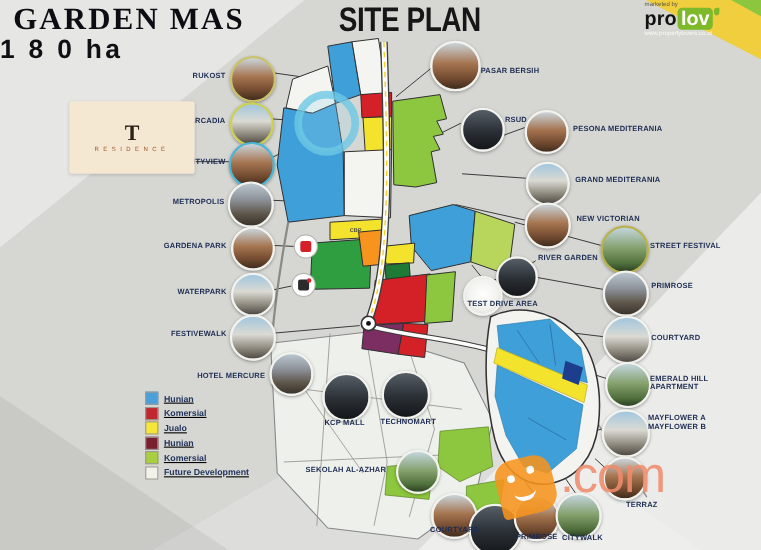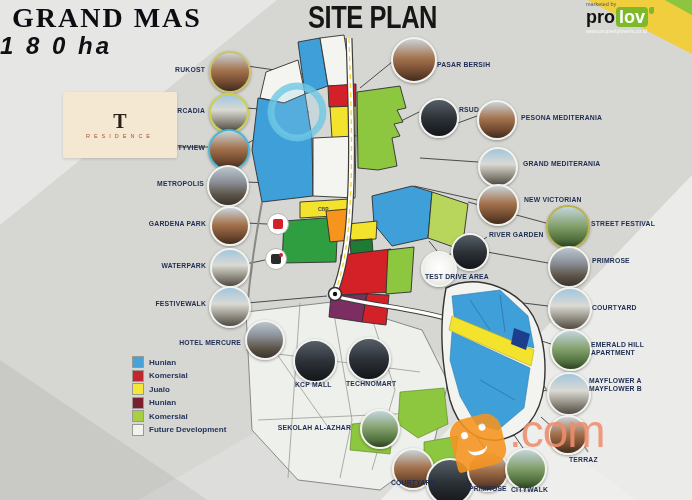--- a/index.html
+++ b/index.html
@@ -7,21 +7,21 @@
        background:#d6d6d3;font-family:"Liberation Sans",sans-serif;}
   .facet{position:absolute;inset:0;pointer-events:none;}
   #stage{position:absolute;inset:0;}
   svg.map{position:absolute;left:0;top:0;z-index:5;}
 
   
   .galuh{position:absolute;left:12px;top:2px;z-index:20;
          font-family:"Liberation Serif",serif;font-weight:bold;font-size:28px;
          letter-spacing:2px;color:#0c0c12;}
   .area{position:absolute;left:0px;top:32px;z-index:20;font-weight:bold;
-        font-size:24px;letter-spacing:3px;color:#101014;font-style:italic;}
+        font-size:24px;letter-spacing:3px;color:#101014;}
   .siteplan{position:absolute;left:308px;top:0px;z-index:20;font-weight:bold;
         font-size:31px;color:#161616;letter-spacing:-0.5px;
         transform:scaleX(.82);transform-origin:0 0;}
 
   
   .corner-y{position:absolute;right:0;top:0;width:128px;height:54px;z-index:15;
         background:#f0ce3e;clip-path:polygon(18% 0,100% 0,100% 100%);}
   .corner-g{position:absolute;right:0;top:0;width:42px;height:15px;z-index:16;
         background:#8cc63e;clip-path:polygon(35% 0,100% 0,100% 100%);}
   .prolov{position:absolute;left:586px;top:1px;width:104px;z-index:20;}
@@ -52,21 +52,21 @@
   .v3{background:linear-gradient(180deg,#c2d5dc 0%,#83a06b 48%,#4e6e3b 82%,#2c4023 100%);}
   .v4{background:linear-gradient(180deg,#565e66 0%,#2c3137 52%,#131619 100%);}
   .v5{background:linear-gradient(180deg,#a2c6de 0%,#dadad3 42%,#918c81 74%,#4f4b43 100%);}
   .v6{background:radial-gradient(circle at 50% 45%,#ffffff 0%,#f2f2ee 55%,#d8d8d2 100%);}
   .callout-label{position:absolute;z-index:12;font-weight:bold;font-size:6.8px;
         line-height:7.5px;color:#1d2c52;white-space:nowrap;letter-spacing:.2px;}
   .callout-label span{display:block;}
   .align-right{text-align:right;}
 
   
-  .legend{position:absolute;left:132px;top:356px;z-index:20;}
+  .legend{position:absolute;left:132px;top:356px;z-index:20;text-decoration:underline;}
   .legend-row{display:flex;align-items:center;margin-bottom:1.5px;}
   .legend-swatch{width:10px;height:10px;border:1px solid #9a9a94;margin-right:5px;}
   .legend-label{font-size:8px;font-weight:bold;color:#24365e;}
 
   
   .jualo{position:absolute;left:452px;top:406px;z-index:30;display:flex;
         align-items:flex-start;opacity:.88;pointer-events:none;}
   .jualo-mascot{width:52px;height:52px;background:#f7941e;position:relative;
         border-radius:16px 16px 16px 4px;transform:rotate(-14deg);margin-top:10px;}
   .jualo-mascot .eye{position:absolute;width:7px;height:7px;border-radius:50%;background:#fff;}
@@ -83,21 +83,21 @@
 
 <div class="facet" style="background:rgba(255,255,255,.4);clip-path:polygon(0 0,40% 0,0 45%);"></div>
 <div class="facet" style="background:rgba(255,255,255,.5);clip-path:polygon(100% 35%,100% 100%,55% 100%);"></div>
 <div class="facet" style="background:rgba(255,255,255,.18);clip-path:polygon(20% 100%,60% 68%,92% 100%);"></div>
 <div class="facet" style="background:rgba(0,0,0,.06);clip-path:polygon(0 72%,30% 100%,0 100%);"></div>
 <div class="corner-y"></div>
 <div class="corner-g"></div>
 
 <div id="stage">
 
-  <div class="galuh">GRAND MAS</div>
+  <div class="galuh">GARDEN MAS</div>
   <div class="area">1 8 0 ha</div>
   <div class="siteplan">SITE PLAN</div>
 
   <div class="prolov">
     <div class="prolov-tag">marketed by</div>
     <div class="prolov-row">
       <span class="pro">pro</span>
       <span class="lov-box">lov</span>
       <span class="leaf"></span>
     </div>

